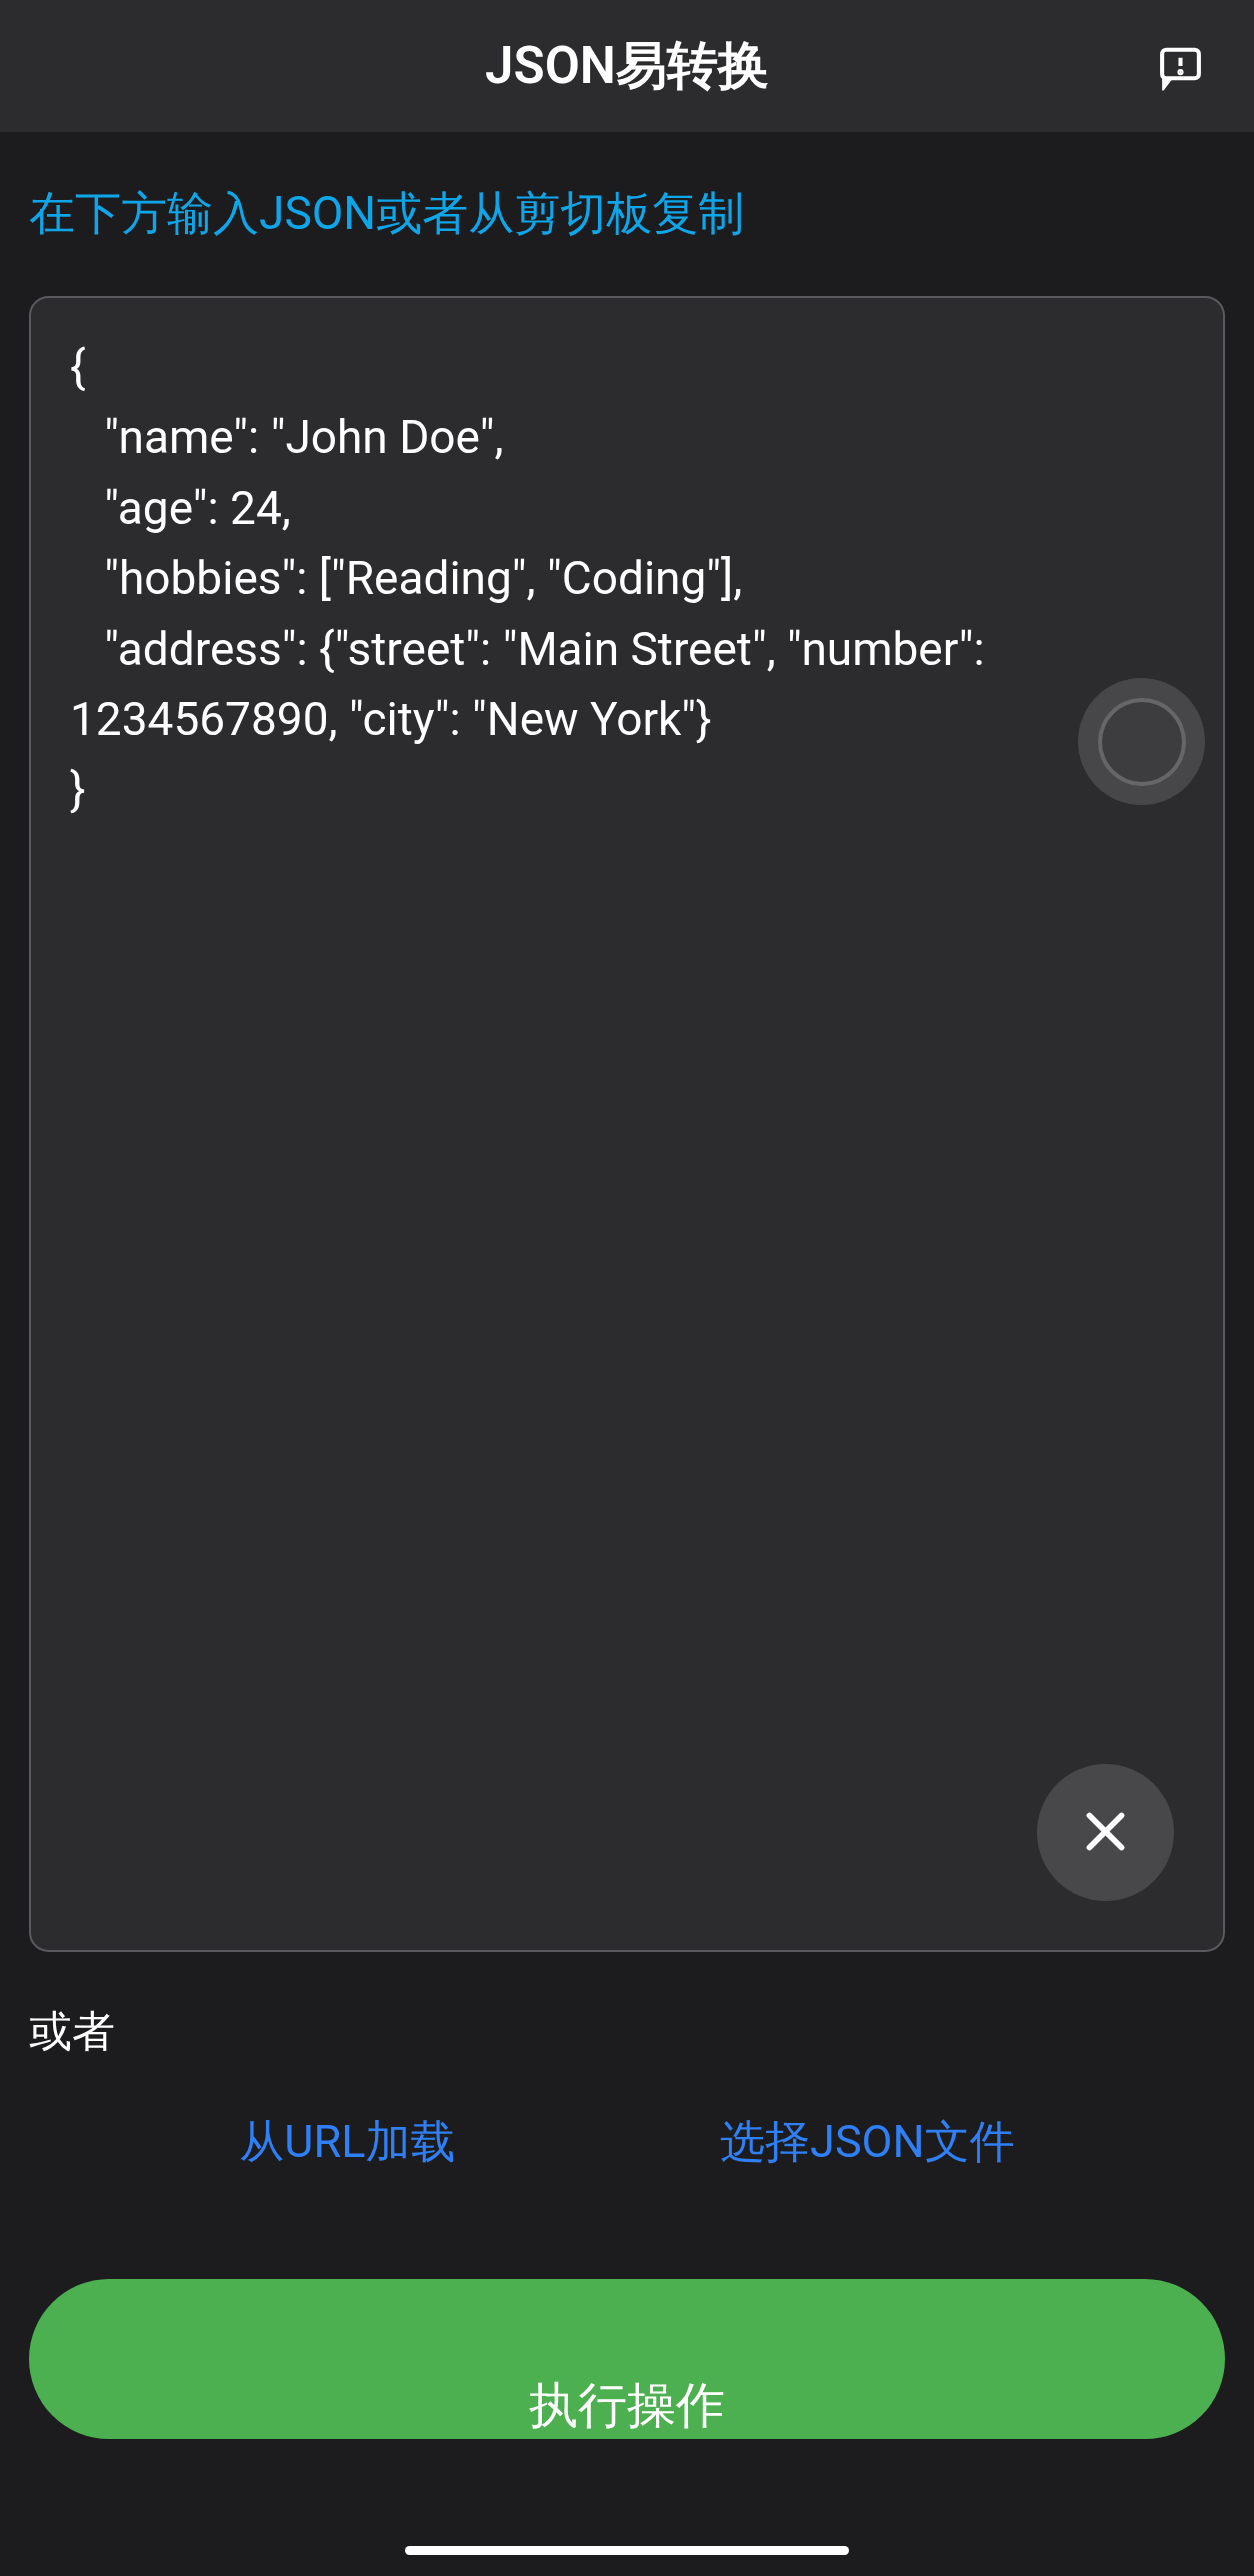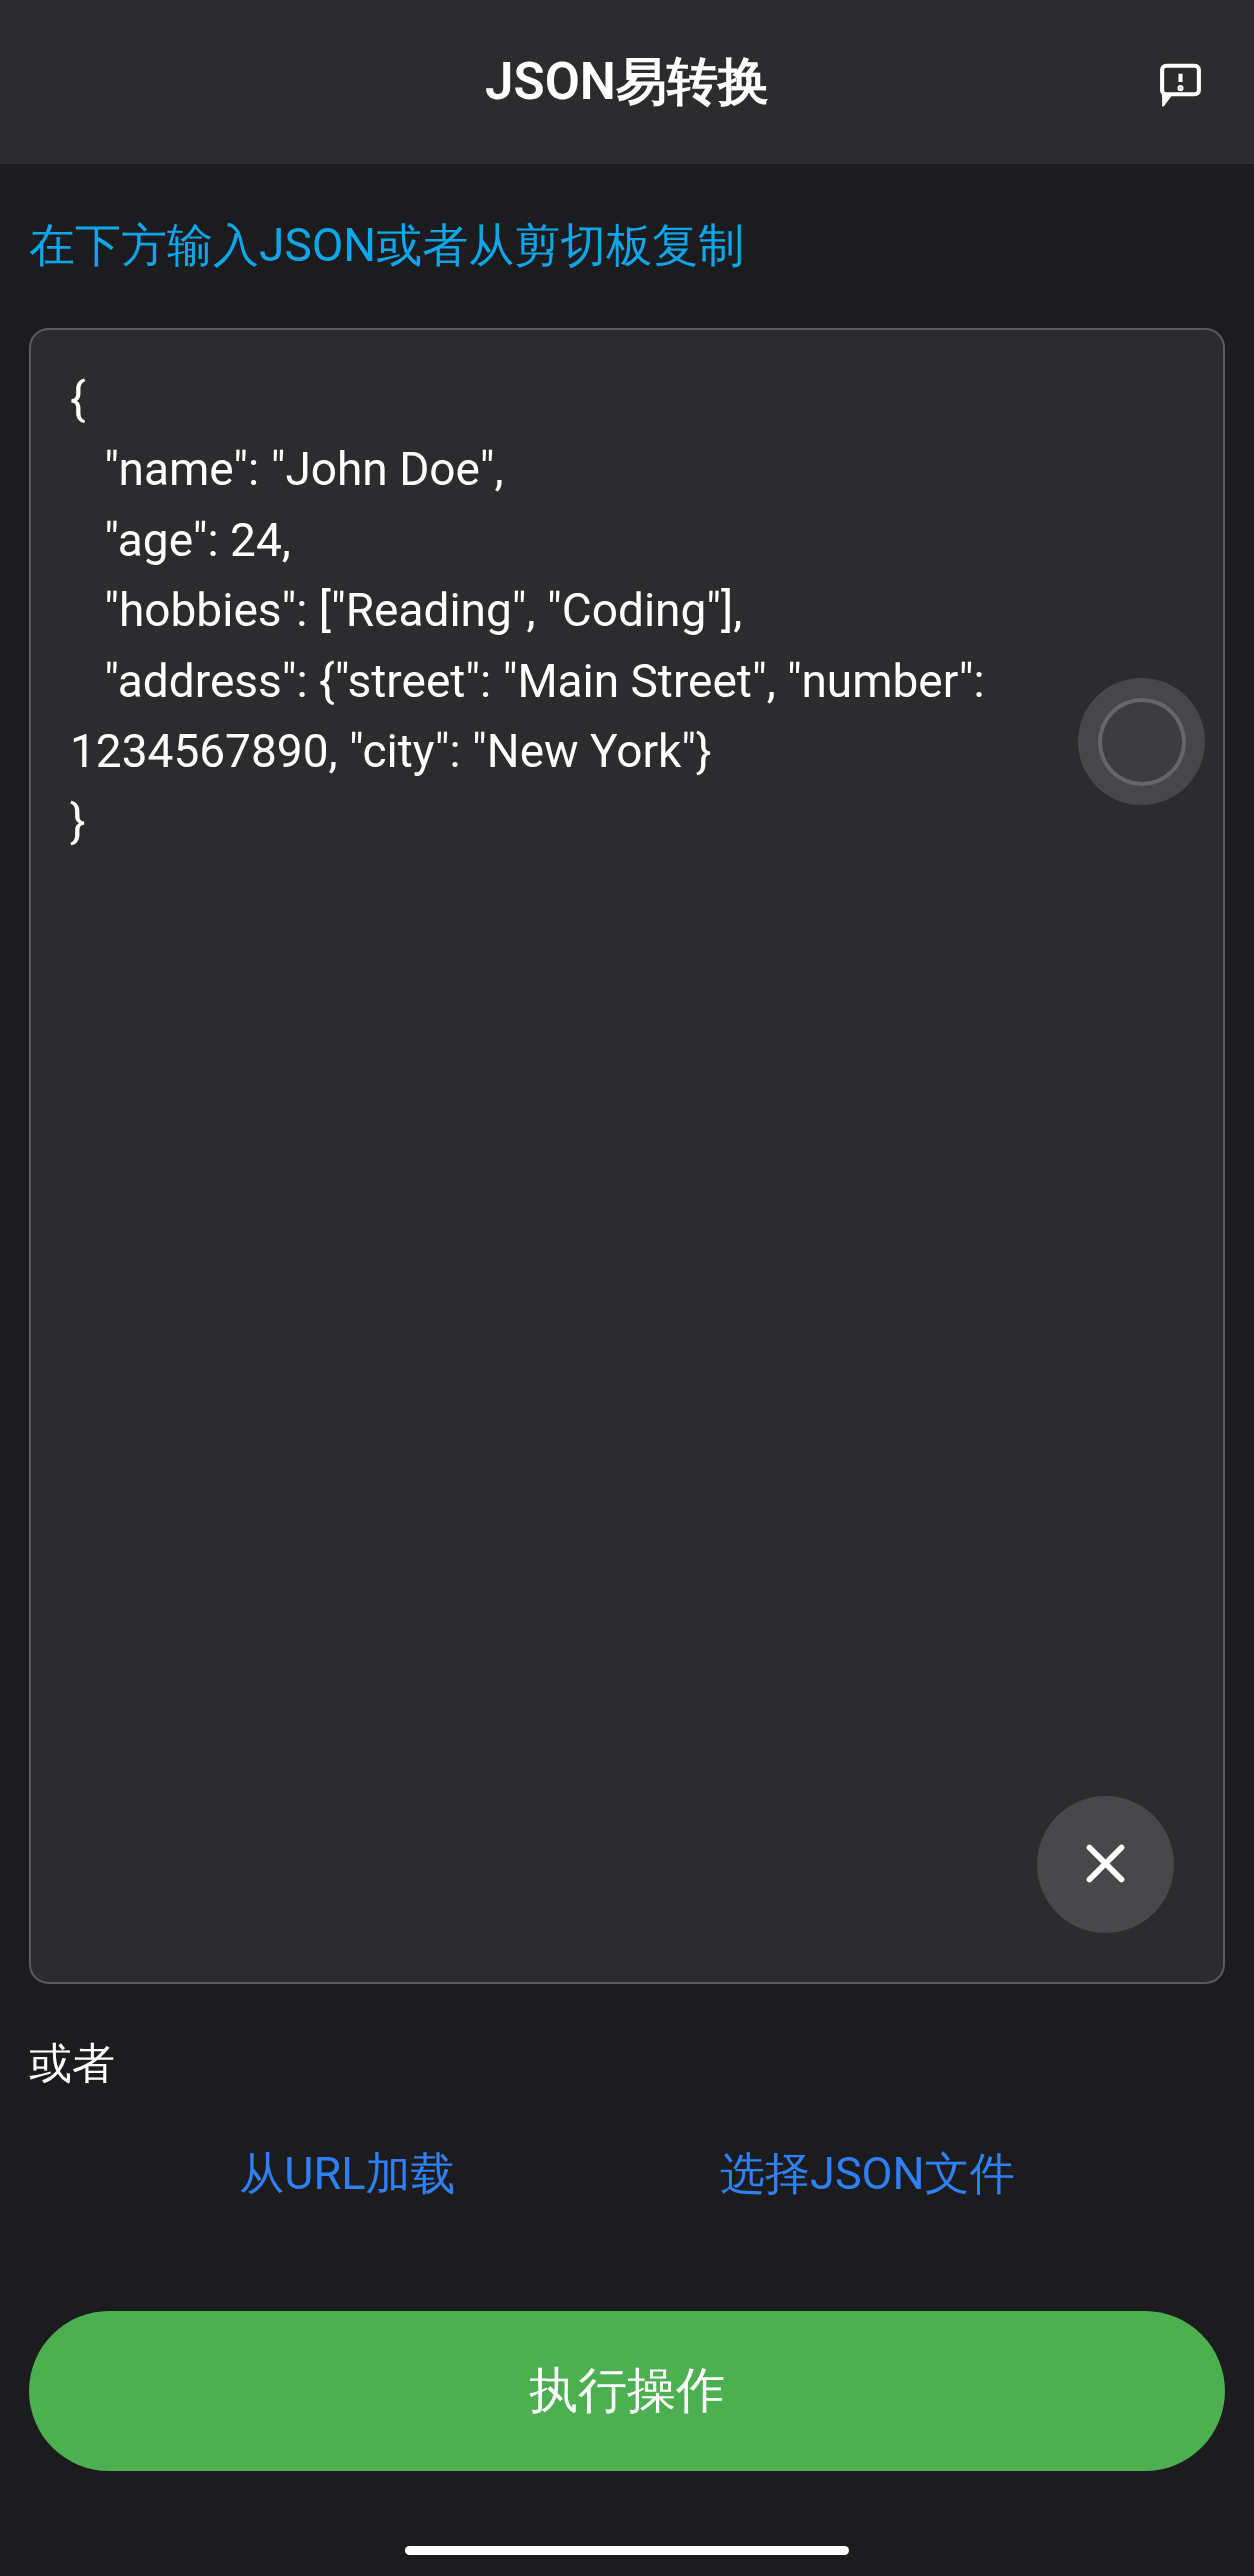--- a/index.html
+++ b/index.html
@@ -13,21 +13,21 @@
       height: 2576px;
       background-color: #1c1c1e;
       font-family: -apple-system, BlinkMacSystemFont, "Segoe UI", Roboto, Helvetica, Arial, sans-serif;
       color: #ffffff;
       overflow: hidden;
       position: relative;
     }
     
     .header {
       background-color: #2c2c2e;
-      height: 164px;
+      height: 132px;
       display: flex;
       align-items: center;
       justify-content: center;
       position: relative;
     }
     
     .header-title {
       font-size: 51px;
       font-weight: 600;
       color: #ffffff;
@@ -145,21 +145,21 @@
       width: 100%;
       height: 160px;
       border-radius: 80px;
       background-color: #4caf50;
       border: none;
       color: #ffffff;
       font-size: 49px;
       font-weight: 400;
       cursor: pointer;
       display: flex;
-      align-items: center;
+      align-items: flex-end;
       justify-content: center;
     }
     
     .home-indicator {
       position: absolute;
       bottom: 21.5px;
       left: 50%;
       transform: translateX(-50%);
       width: 444px;
       height: 8.8px;

